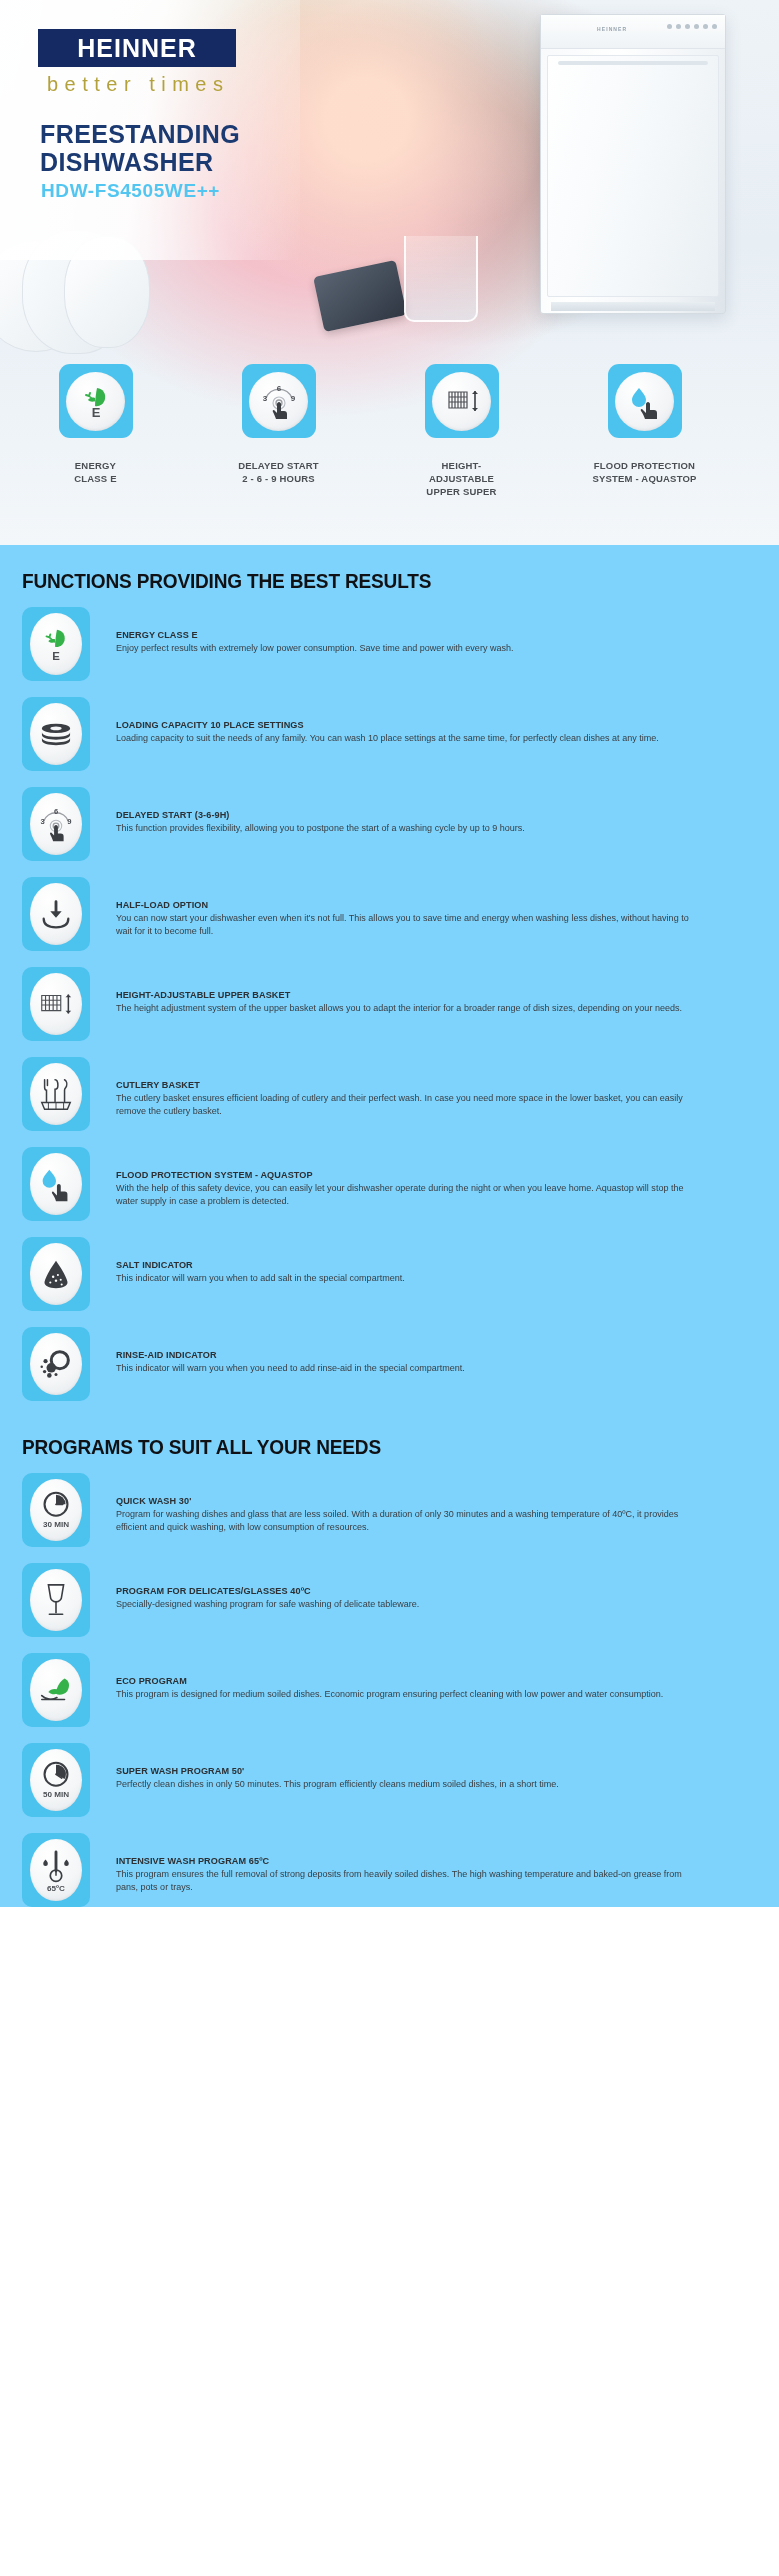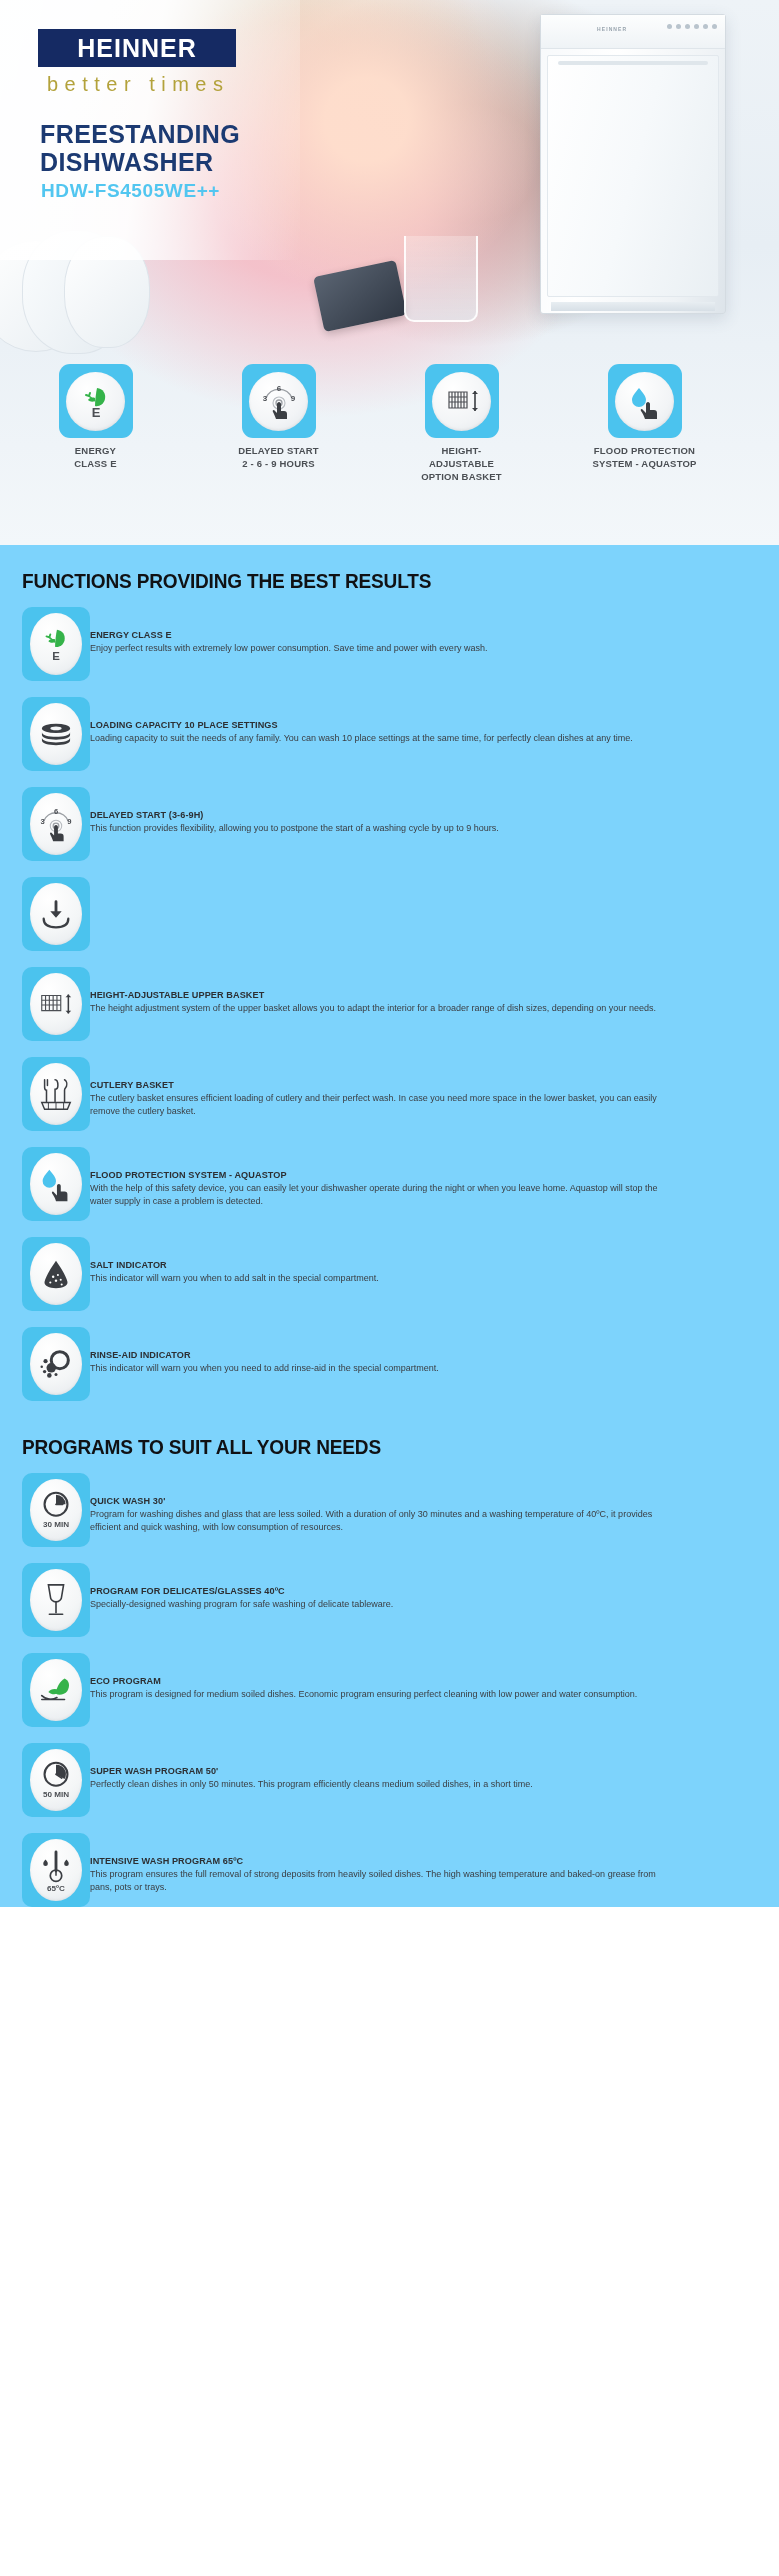--- a/index.html
+++ b/index.html
@@ -126,21 +126,21 @@
     background: #4bc3ee; border-radius: 11px;
     display: flex; align-items: center; justify-content: center;
   }
   .badge-circle {
     width: 59px; height: 59px; border-radius: 50%;
     background: radial-gradient(circle at 35% 28%, #ffffff 0%, #f2f4f6 62%, #e2e6ea 100%);
     display: flex; align-items: center; justify-content: center;
     box-shadow: inset 0 -1px 3px rgba(0,0,0,0.07);
   }
   .badge-label {
-    margin-top: 7px;
+    margin-top: 22px;
     font-size: 9.5px; font-weight: bold; color: #4b4f54;
     letter-spacing: 0.2px; line-height: 1.35;
   }
 
   
   .section-title {
     font-size: 20.5px;
     font-weight: bold;
     color: #101114;
     letter-spacing: -0.2px;
@@ -167,20 +167,21 @@
     display: flex; align-items: center; justify-content: center;
   }
   .row-oval {
     width: 52px; height: 62px;
     border-radius: 50%;
     background: radial-gradient(circle at 36% 26%, #ffffff 0%, #f4f6f7 58%, #e4e8ec 100%);
     display: flex; align-items: center; justify-content: center;
     box-shadow: inset 0 -1px 3px rgba(0,0,0,0.06);
   }
   .row-text {
+    margin-left: 26px;
     padding-top: 22px;
     width: 600px;
   }
   .row-title {
     font-size: 9.6px; font-weight: bold; color: #2c2f33;
     letter-spacing: 0.1px; margin-bottom: 2px;
     transform: scaleX(0.95); transform-origin: left center;
   }
   .row-desc {
     font-size: 9.3px; color: #3a3d42; line-height: 1.45;
@@ -289,21 +290,21 @@
               </g>
               <path d="M34 11v20" stroke="#3b3e43" stroke-width="1.6"></path>
               <path d="M31 14l3-3 3 3" fill="#3b3e43"></path>
               <path d="M31 28l3 3 3-3" fill="#3b3e43"></path>
             </svg>
           </div>
         </div>
         <div class="badge-label">
           <div>HEIGHT-</div>
           <div>ADJUSTABLE</div>
-          <div>OPTION BASKET</div>
+          <div>UPPER SUPER</div>
         </div>
       </div>
 
       <div class="hero-badge">
         <div class="badge-tile">
           <div class="badge-circle">
             <svg class="ic" width="42" height="42" viewBox="0 0 42 42">
               <path d="M15 8c4 5 7 8 7 12a7 7 0 0 1-14 0c0-4 3-7 7-12z" fill="#4bc3ee"></path>
               <path d="M22 24c0-1 1-2 2-2s2 1 2 2v6h4c2 0 3 1 3 3v6H21c-1-3-2-5-4-8-1-2 1-3 2-1l3 3z" fill="#3b3e43"></path>
             </svg>
@@ -379,20 +380,24 @@
 
     <div class="row">
       <div class="row-tile">
         <div class="row-oval">
           <svg class="ic" width="38" height="36" viewBox="0 0 40 38">
             <path d="M20 6v14" stroke="#3b3e43" stroke-width="3" stroke-linecap="round"></path>
             <path d="M14 16l6 7 6-7z" fill="#3b3e43"></path>
             <path d="M7 24c0 6 5 9 13 9s13-3 13-9" stroke="#3b3e43" stroke-width="2.4" fill="none" stroke-linecap="round"></path>
           </svg>
         </div>
+      </div>
+      <div class="row-text">
+        <div class="row-title">HALF-LOAD OPTION</div>
+        <div class="row-desc">You can now start your dishwasher even when it's not full. This allows you to save time and energy when washing less dishes, without having to wait for it to become full.</div>
       </div>
     </div>
 
     <div class="row">
       <div class="row-tile">
         <div class="row-oval">
           <svg class="ic" width="40" height="38" viewBox="0 0 42 40">
             <g stroke="#4c4f54" stroke-width="1.2" fill="none">
               <path d="M6 11h20v16H6z"></path>
               <path d="M10 11v16M14 11v16M18 11v16M22 11v16"></path>

